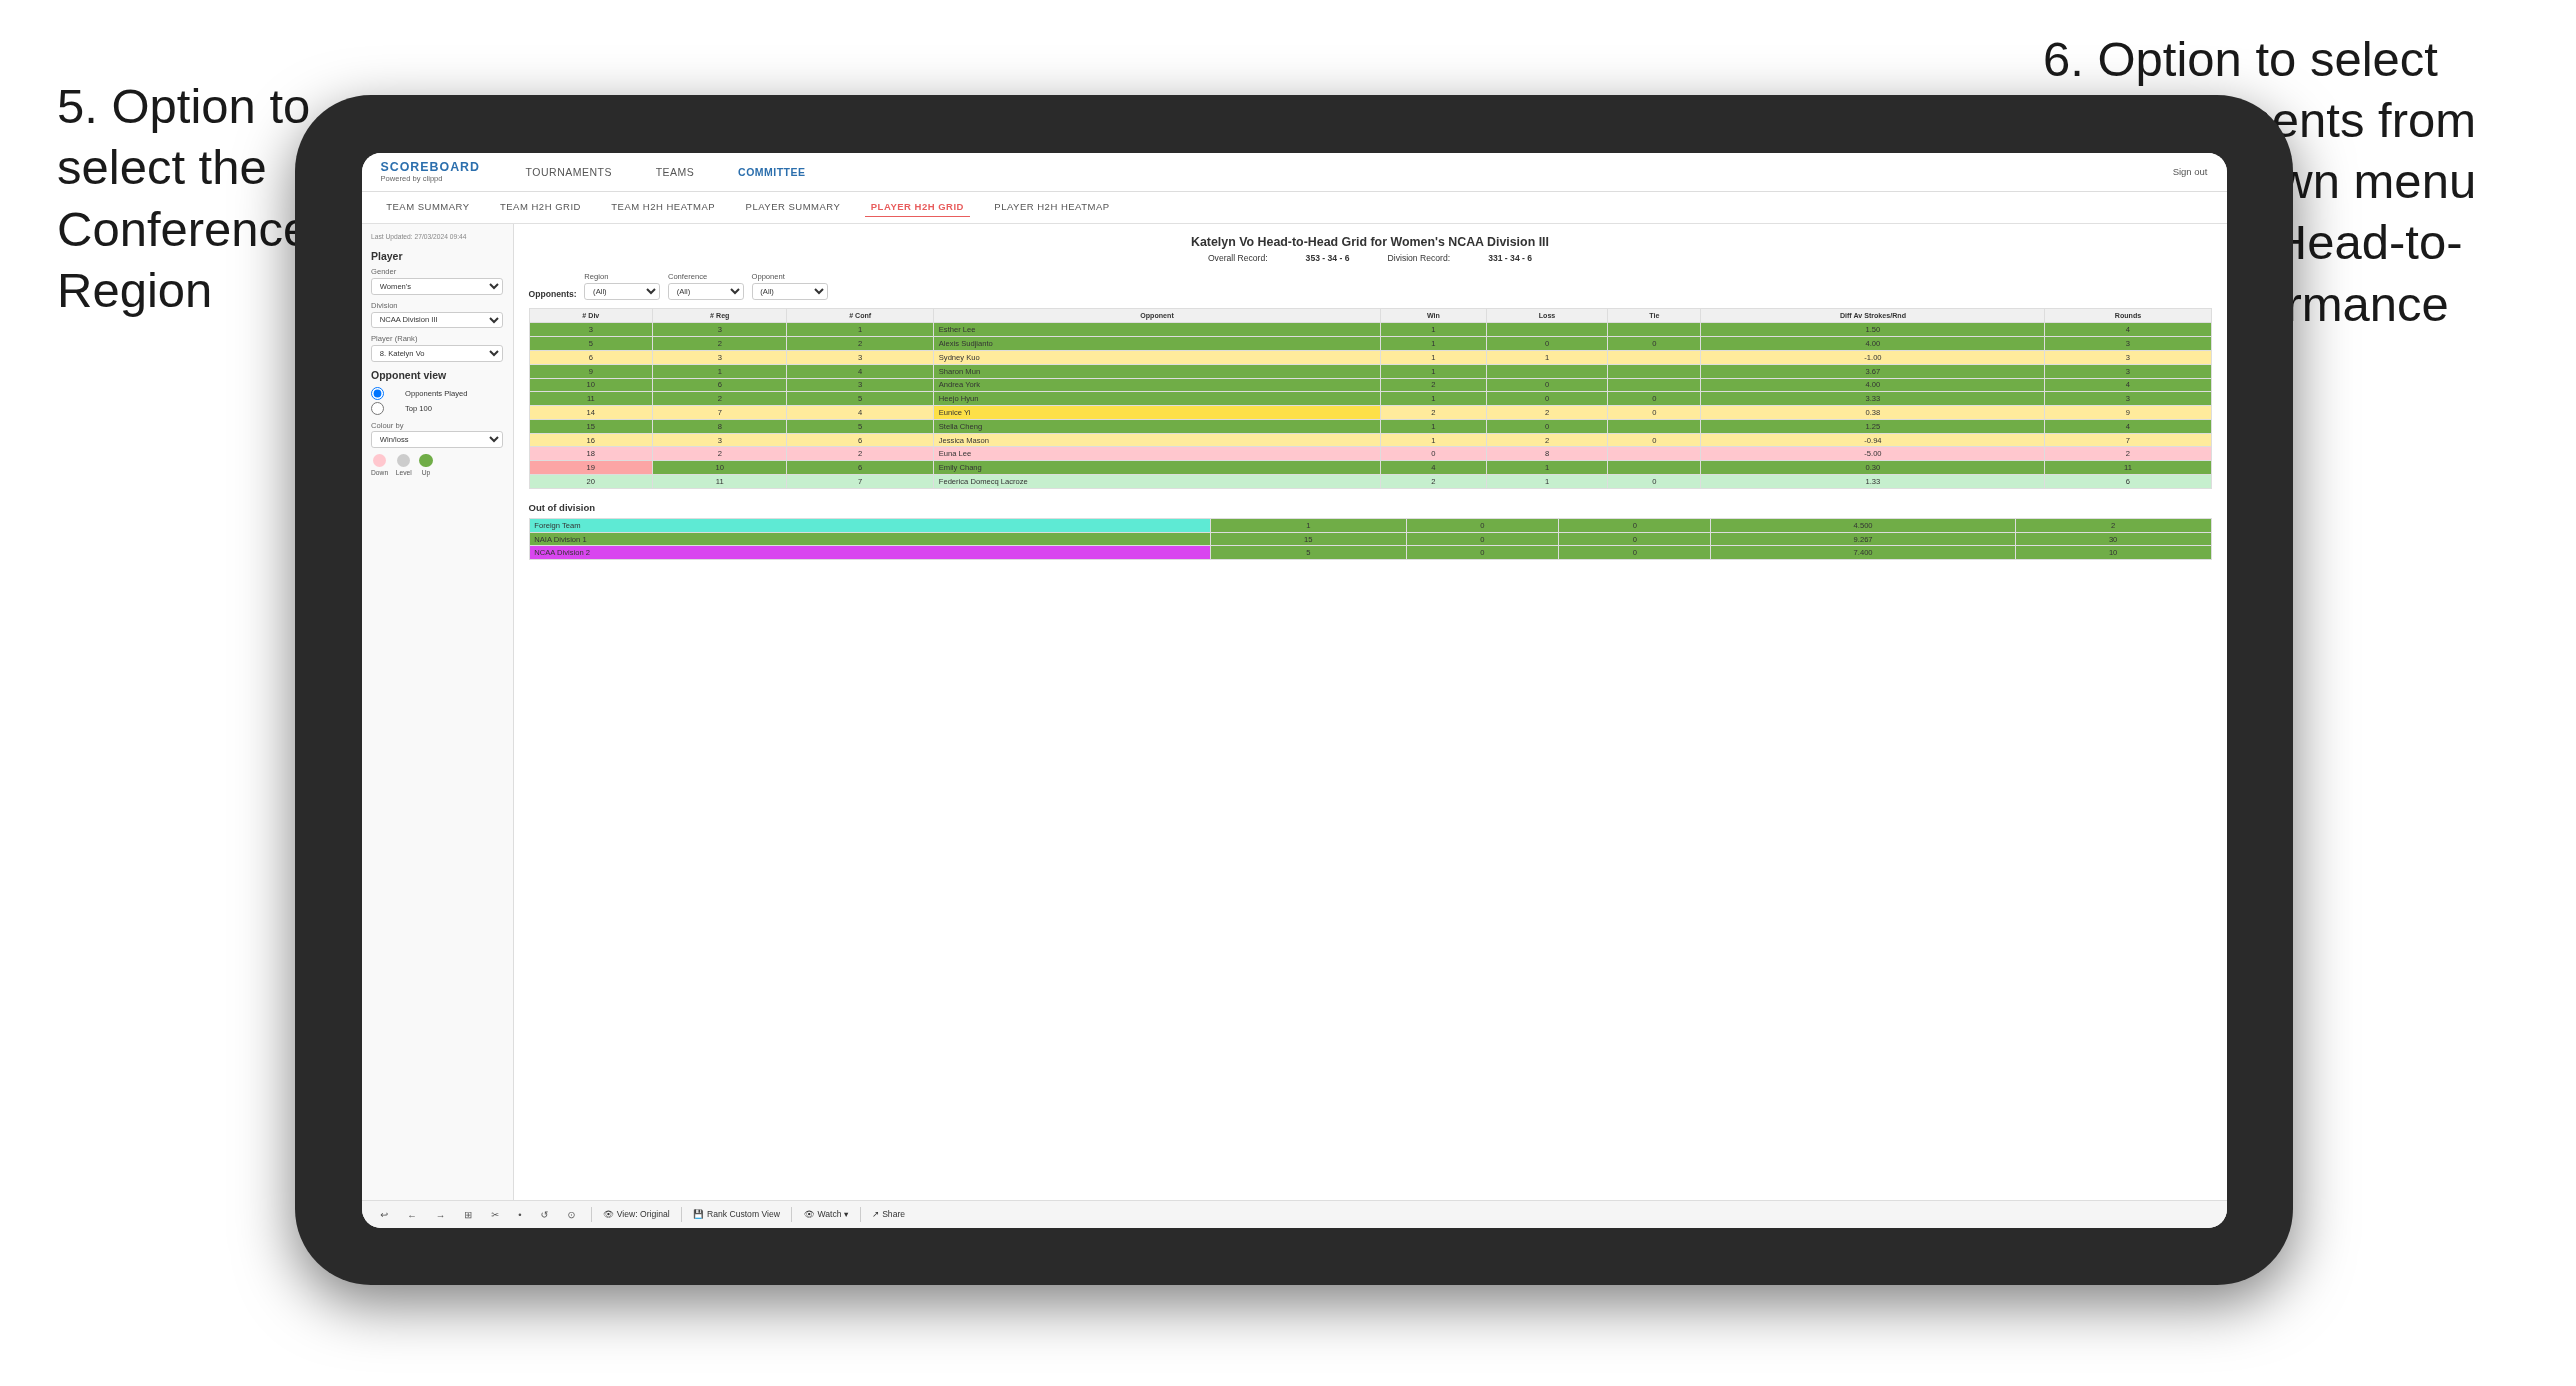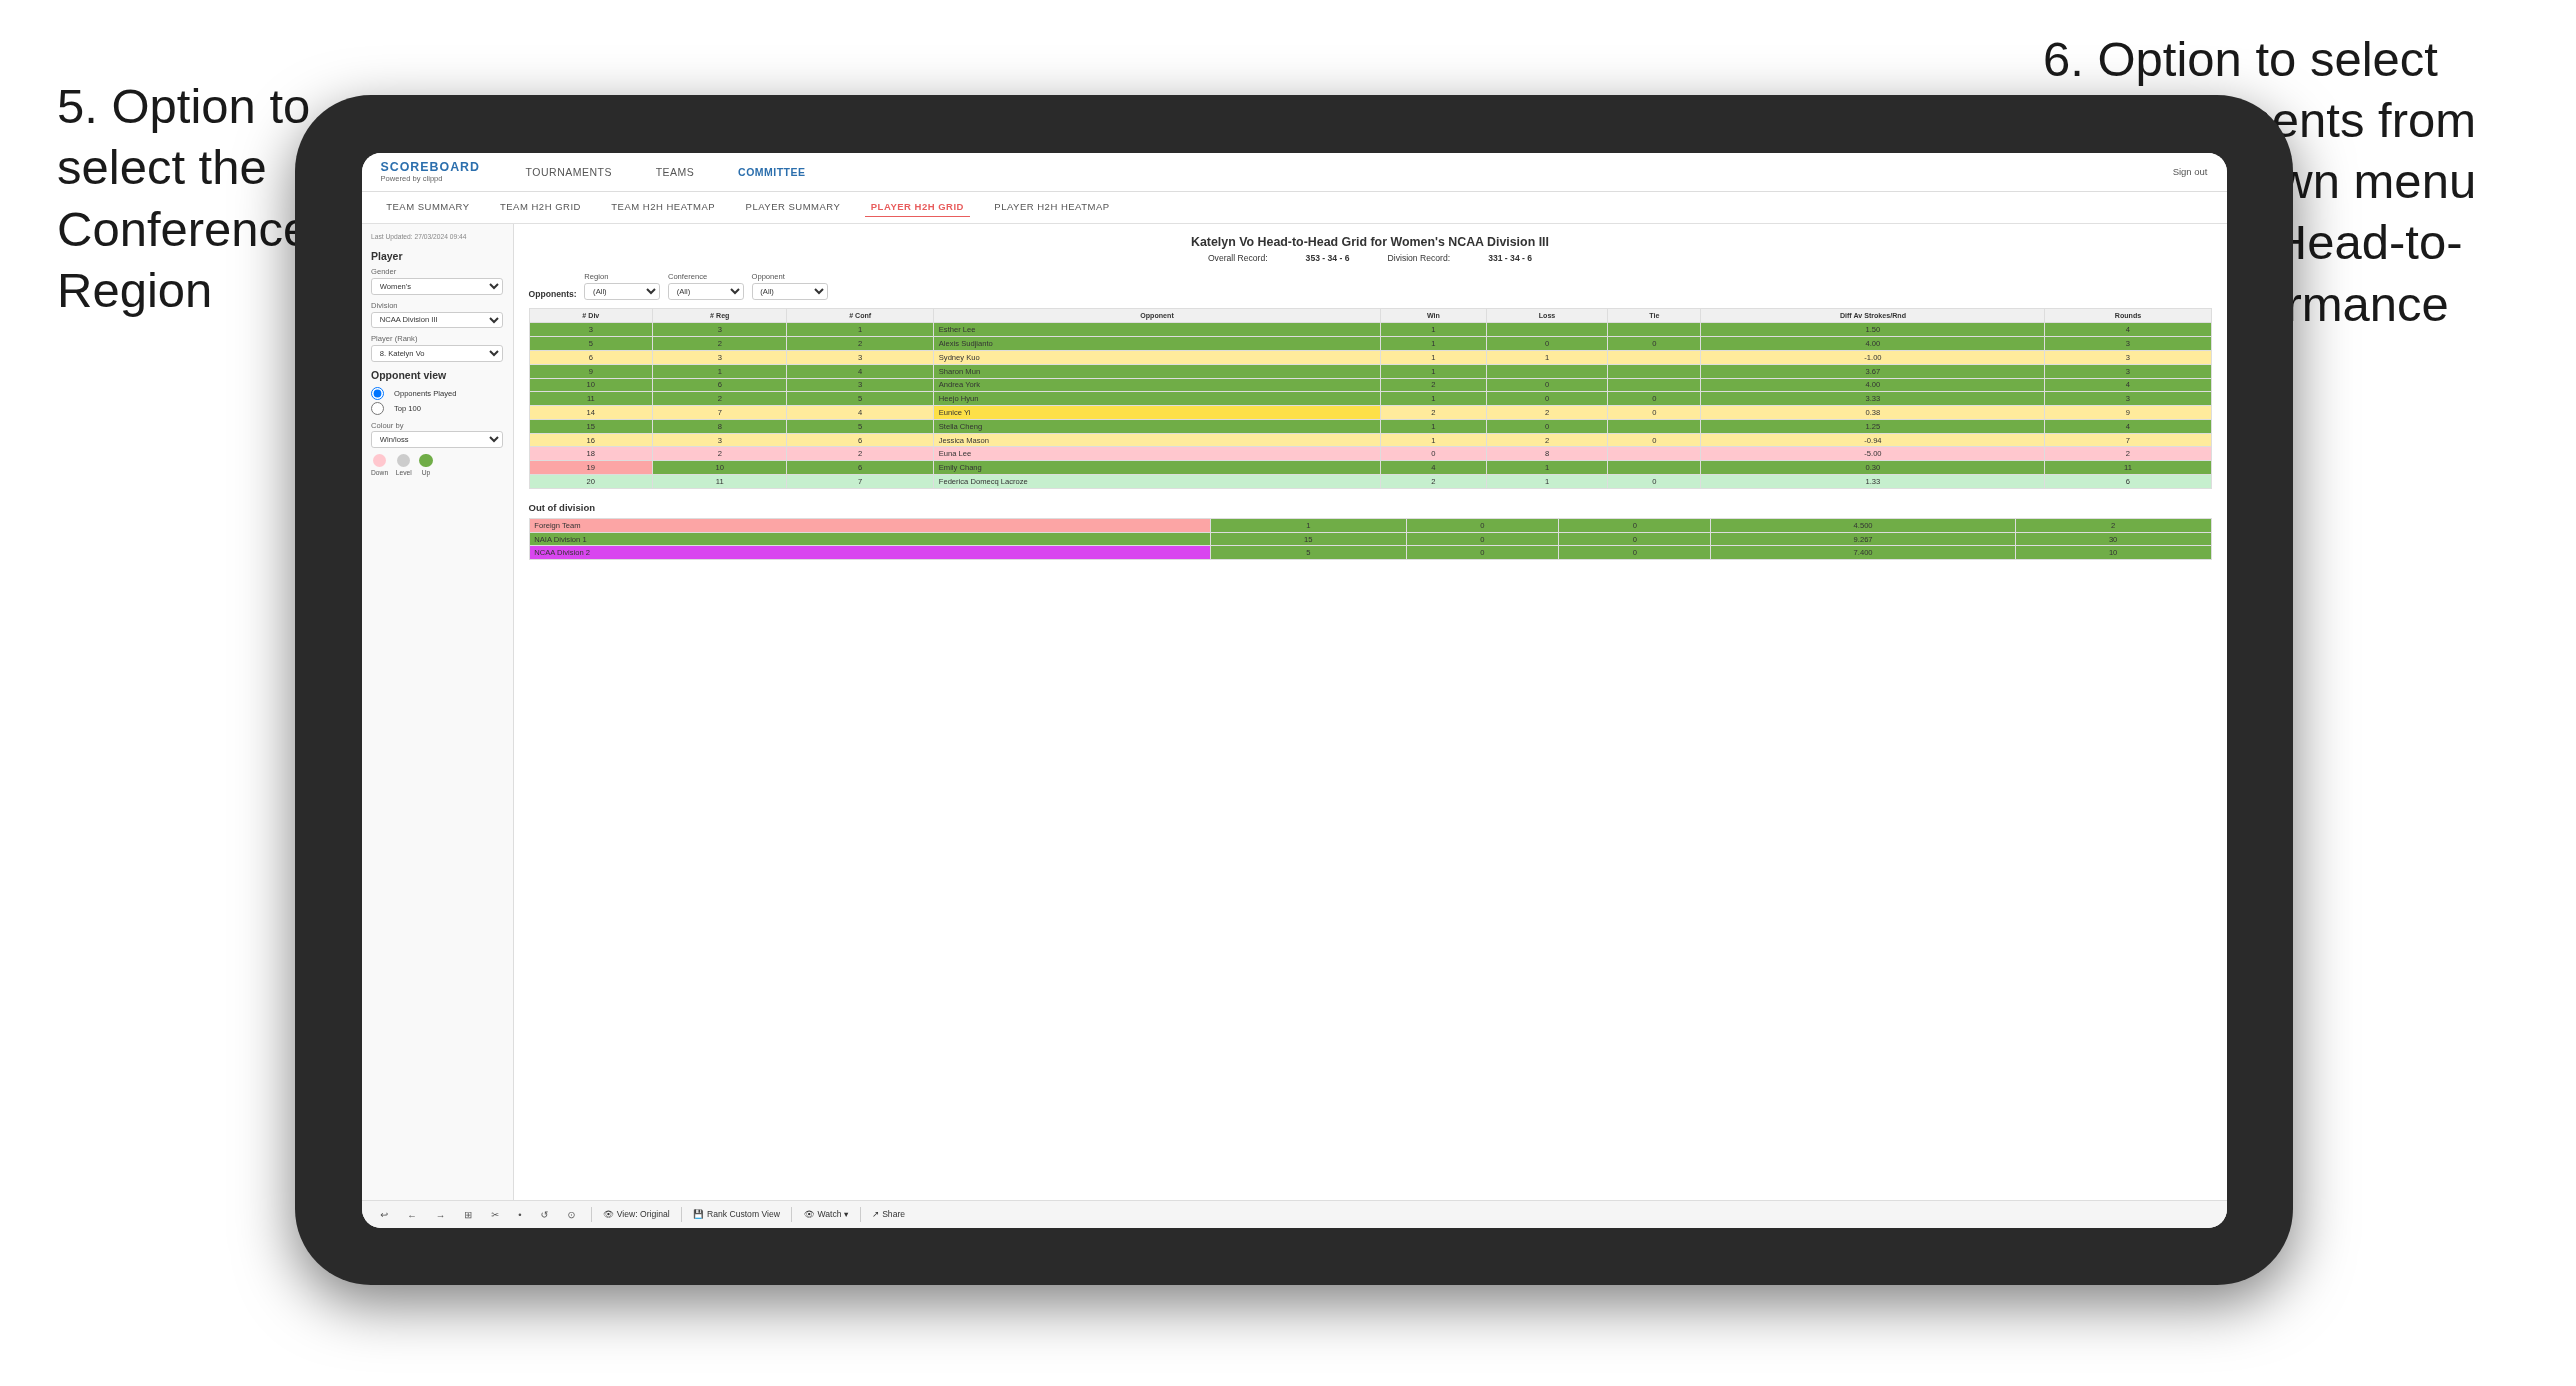--- a/index.html
+++ b/index.html
@@ -187,21 +187,21 @@
       color: #333;
     }
 
     .sidebar-radio-group {
       margin-top: 3.8px;
     }
 
     .sidebar-radio {
       display: flex;
       align-items: center;
-      gap: 10px;
+      gap: 21px;
       font-size: 7.6px;
       color: #333;
       margin-bottom: 1.9px;
     }
 
     .color-indicators {
       display: flex;
       gap: 7.6px;
       align-items: center;
       margin-top: 5.7px;
@@ -633,21 +633,21 @@
                 <td style="background-color: rgb(198, 239, 206);">1.33</td>
                 <td style="background-color: rgb(198, 239, 206);">6</td>
               </tr>
             </tbody>
         </table>
 
         <div class="section-header">Out of division</div>
         <table class="data-table">
           <tbody id="out-div-tbody">
           <tr>
-                <td colspan="4" class="td-left" style="background-color: #fca5a5;">Foreign Team</td>
+                <td colspan="4" class="td-left" style="background-color: #5eead4;">Foreign Team</td>
                 <td style="background-color: rgb(112, 173, 71);">1</td>
                 <td style="background-color: rgb(112, 173, 71);">0</td>
                 <td style="background-color: rgb(112, 173, 71);">0</td>
                 <td style="background-color: rgb(112, 173, 71);">4.500</td>
                 <td style="background-color: rgb(112, 173, 71);">2</td>
               </tr>
               <tr>
                 <td colspan="4" class="td-left" style="background-color: rgb(112, 173, 71);">NAIA Division 1</td>
                 <td style="background-color: rgb(112, 173, 71);">15</td>
                 <td style="background-color: rgb(112, 173, 71);">0</td>

